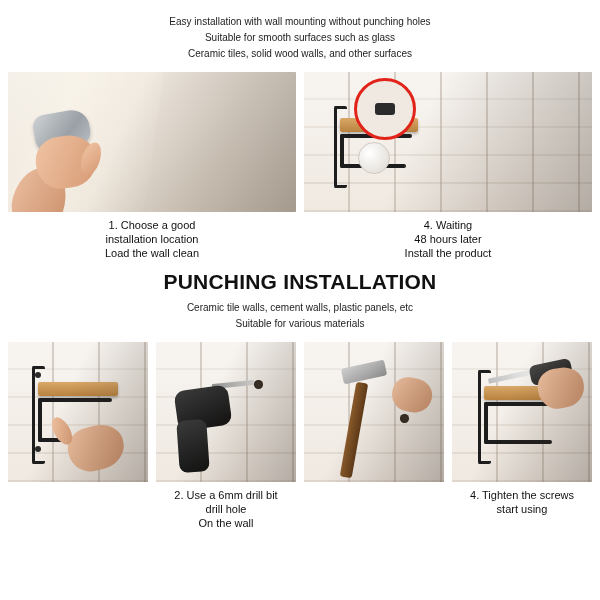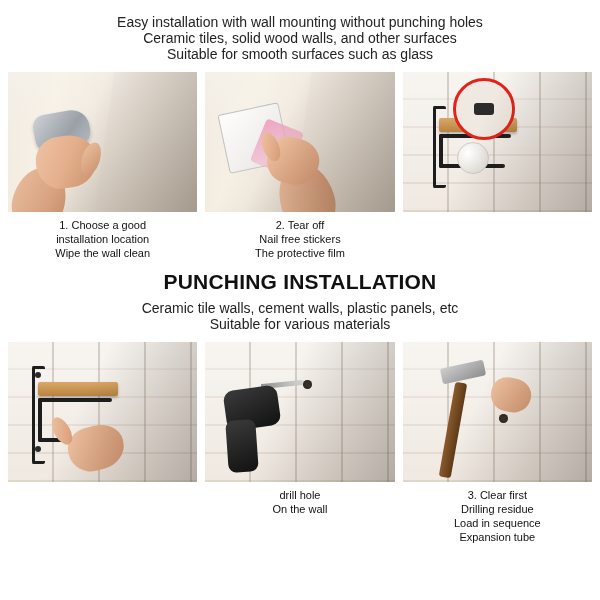--- a/index.html
+++ b/index.html
@@ -24,21 +24,21 @@
   
   .section-title {
     text-align: center;
     font-size: 21px;
     font-weight: bold;
     letter-spacing: 0.2px;
     color: #111;
   }
   .subline {
     text-align: center;
-    font-size: 14px;
+    font-size: 10px;
     color: #222;
     line-height: 16px;
   }
 
   
   .strip {
     display: flex;
     gap: 8px;
     padding: 0 8px;
     box-sizing: border-box;
@@ -234,76 +234,64 @@
 </style>
 </head>
 <body>
 
 <div class="page">
 
   <div>
     <div style="height:8px"></div>
     <div style="height:6px"></div>
     <div class="subline">Easy installation with wall mounting without punching holes</div>
+    <div class="subline">Suitable for smooth surfaces such as glass</div>
     <div class="subline">Ceramic tiles, solid wood walls, and other surfaces</div>
-    <div class="subline">Suitable for smooth surfaces such as glass</div>
     <div style="height:10px"></div>
 
     <div class="strip">
 
       <div class="cell">
         <div class="photo">
           <div class="plain-wall-bg"></div>
           <div class="light-streak"></div>
           <div class="cloth" style="left:26px; top:40px; width:56px; height:38px; transform:rotate(-10deg);"></div>
           <div class="arm" style="left:6px; top:96px; width:52px; height:60px; transform:rotate(18deg);"></div>
           <div class="hand" style="left:28px; top:64px; width:60px; height:52px; transform:rotate(-8deg);"></div>
           <div class="finger" style="left:74px; top:70px; width:18px; height:34px; transform:rotate(18deg);"></div>
           <div class="shadow-band"></div>
         </div>
         <div class="caption">
           <span class="ln">1. Choose a good</span>
           <span class="ln">installation location</span>
-          <span class="ln">Wipe the wall clean</span>
-        </div>
-      </div>
-
-      <div class="cell">
-        <div class="photo">
-          <div class="plain-wall-bg"></div>
-          <div class="light-streak"></div>
-          <div class="sticker" style="left:18px; top:36px; width:60px; height:58px; transform:rotate(-12deg);"></div>
-          <div class="film" style="left:52px; top:52px; width:40px; height:46px; transform:rotate(22deg);"></div>
-          <div class="arm" style="left:74px; top:92px; width:54px; height:64px; transform:rotate(-18deg);"></div>
-          <div class="hand" style="left:62px; top:66px; width:52px; height:46px; transform:rotate(14deg);"></div>
-          <div class="finger" style="left:58px; top:60px; width:16px; height:30px; transform:rotate(-22deg);"></div>
-          <div class="shadow-band"></div>
-        </div>
-        <div class="caption">
-          <span class="ln">2. Tear off</span>
-          <span class="ln">Nail free stickers</span>
-          <span class="ln">The protective film</span>
-        </div>
-      </div>
+          <span class="ln">Load the wall clean</span>
+        </div>
+      </div>
+
 
 
       <div class="cell">
         <div class="photo">
           <div class="wall-tile-bg vert"></div>
           <div class="prod-frame" style="left:30px; top:34px; width:10px; height:76px; border-right:none;"></div>
           <div class="prod-shelf" style="left:36px; top:46px; width:78px; height:14px;"></div>
           <div class="prod-bar" style="left:36px; top:62px; width:72px; height:4px;"></div>
           <div class="prod-bar" style="left:36px; top:92px; width:66px; height:4px;"></div>
           <div class="prod-bar" style="left:36px; top:62px; width:4px; height:34px;"></div>
           <div class="roll" style="left:54px; top:70px; width:30px; height:30px;"></div>
           <div class="callout" style="left:50px; top:6px; width:56px; height:56px;">
             <div class="screwhead"></div>
           </div>
           <div class="shadow-band"></div>
         </div>
+        <div class="caption">
+          <span class="ln">4. Waiting</span>
+          <span class="ln">48 hours later</span>
+          <span class="ln">Install the product</span>
+        </div>
       </div>
 
     </div>
   </div>
 
   <div class="divider-space"></div>
 
   <div>
     <div class="section-title">PUNCHING INSTALLATION</div>
     <div style="height:6px"></div>
@@ -332,40 +320,53 @@
       <div class="cell">
         <div class="photo">
           <div class="wall-tile-bg vert"></div>
           <div class="drill-bit" style="left:56px; top:40px; width:42px; height:5px; transform:rotate(-6deg);"></div>
           <div class="drill-body" style="left:20px; top:46px; width:54px; height:40px; transform:rotate(-8deg);"></div>
           <div class="drill-body" style="left:22px; top:78px; width:30px; height:52px; border-radius:8px; transform:rotate(-4deg);"></div>
           <div class="hole" style="left:98px; top:38px;"></div>
           <div class="shadow-band"></div>
         </div>
         <div class="caption">
+          <span class="ln">2. Use a 6mm drill bit</span>
           <span class="ln">drill hole</span>
           <span class="ln">On the wall</span>
         </div>
       </div>
 
       <div class="cell">
         <div class="photo">
           <div class="wall-tile-bg vert"></div>
           <div class="hammer-head" style="left:38px; top:22px; width:44px; height:16px; transform:rotate(-12deg);"></div>
           <div class="hammer-handle" style="left:44px; top:40px; width:12px; height:96px; transform:rotate(10deg);"></div>
           <div class="anchor" style="left:96px; top:44px; width:10px; height:22px;"></div>
           <div class="hole" style="left:96px; top:72px;"></div>
           <div class="hand" style="left:88px; top:36px; width:40px; height:34px; transform:rotate(12deg);"></div>
           <div class="shadow-band"></div>
         </div>
+      </div>
+
+      <div class="cell">
+        <div class="photo">
+          <div class="wall-tile-bg vert"></div>
+          <div class="prod-frame" style="left:26px; top:28px; width:10px; height:88px; border-right:none;"></div>
+          <div class="prod-shelf" style="left:32px; top:44px; width:80px; height:14px;"></div>
+          <div class="prod-bar" style="left:32px; top:60px; width:74px; height:4px;"></div>
+          <div class="prod-bar" style="left:32px; top:98px; width:68px; height:4px;"></div>
+          <div class="prod-bar" style="left:32px; top:60px; width:4px; height:42px;"></div>
+          <div class="screwdriver-shaft" style="left:36px; top:32px; width:46px; height:5px; transform:rotate(-12deg);"></div>
+          <div class="screwdriver-grip" style="left:78px; top:20px; width:42px; height:20px; transform:rotate(-12deg);"></div>
+          <div class="hand" style="left:86px; top:26px; width:46px; height:40px; transform:rotate(-10deg);"></div>
+          <div class="shadow-band"></div>
+        </div>
         <div class="caption">
-          <span class="ln">3. Clear first</span>
-          <span class="ln">Drilling residue</span>
-          <span class="ln">Load in sequence</span>
-          <span class="ln">Expansion tube</span>
-        </div>
-      </div>
-
+          <span class="ln">4. Tighten the screws</span>
+          <span class="ln">start using</span>
+        </div>
+      </div>
 
     </div>
   </div>
 
 </div>
 
 </body></html>

